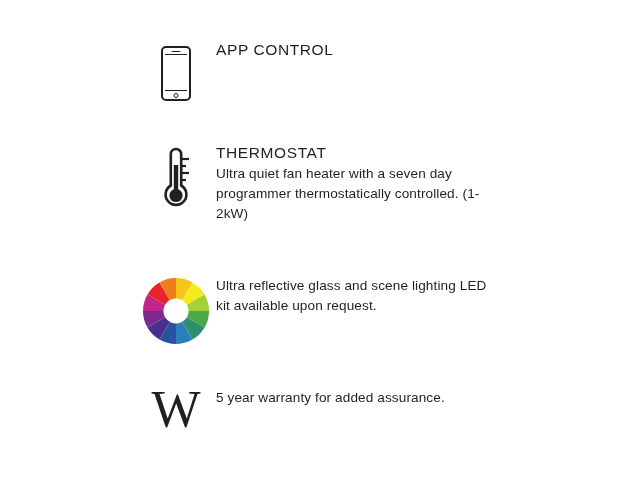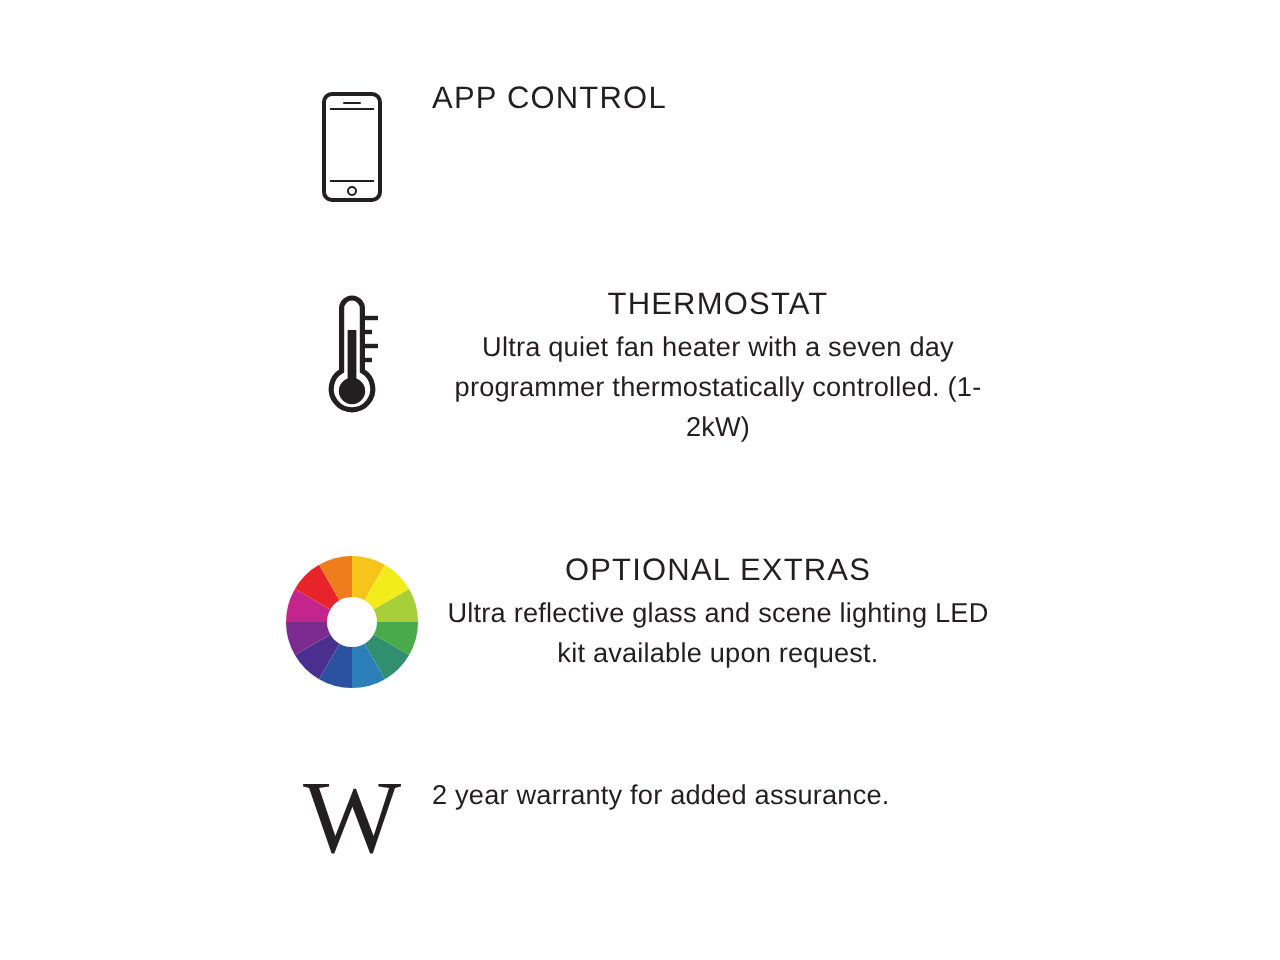--- a/index.html
+++ b/index.html
@@ -11,21 +11,20 @@
     height: 480px;
     background: #ffffff;
     font-family: "Liberation Sans", sans-serif;
     overflow: hidden;
   }
   .page {
     position: relative;
     width: 544px;
     height: 480px;
     background: #ffffff;
-    text-align: center;
   }
   .feature {
     position: absolute;
     display: flex;
     align-items: flex-start;
   }
   .icon-cell {
     width: 72px;
     min-width: 72px;
     display: flex;
@@ -179,27 +178,26 @@
             <path d="M0 0 L-43.3 25 A50 50 0 0 1 -50 0 Z" fill="#7b2b8f"></path>
             <path d="M0 0 L-50 0 A50 50 0 0 1 -43.3 -25 Z" fill="#c4258c"></path>
             <path d="M0 0 L-43.3 -25 A50 50 0 0 1 -25 -43.3 Z" fill="#e8242a"></path>
             <path d="M0 0 L-25 -43.3 A50 50 0 0 1 0 -50 Z" fill="#f07d1b"></path>
             <circle cx="0" cy="0" r="19" fill="#ffffff"></circle>
           </g>
         </svg>
       </div>
     </div>
     <div class="text-cell">
-      <p class="feature-title">OPTIONAL EXTRAS</p>
       <p class="feature-desc">Ultra reflective glass and scene lighting LED kit available upon request.</p>
     </div>
   </div>
 
   <div class="feature" id="feature-warranty">
     <div class="icon-cell">
       <div class="warranty-w">W</div>
     </div>
     <div class="text-cell">
-      <p class="feature-desc">2 year warranty for added assurance.</p>
+      <p class="feature-desc">5 year warranty for added assurance.</p>
     </div>
   </div>
 
 </div>
 
 </body></html>

